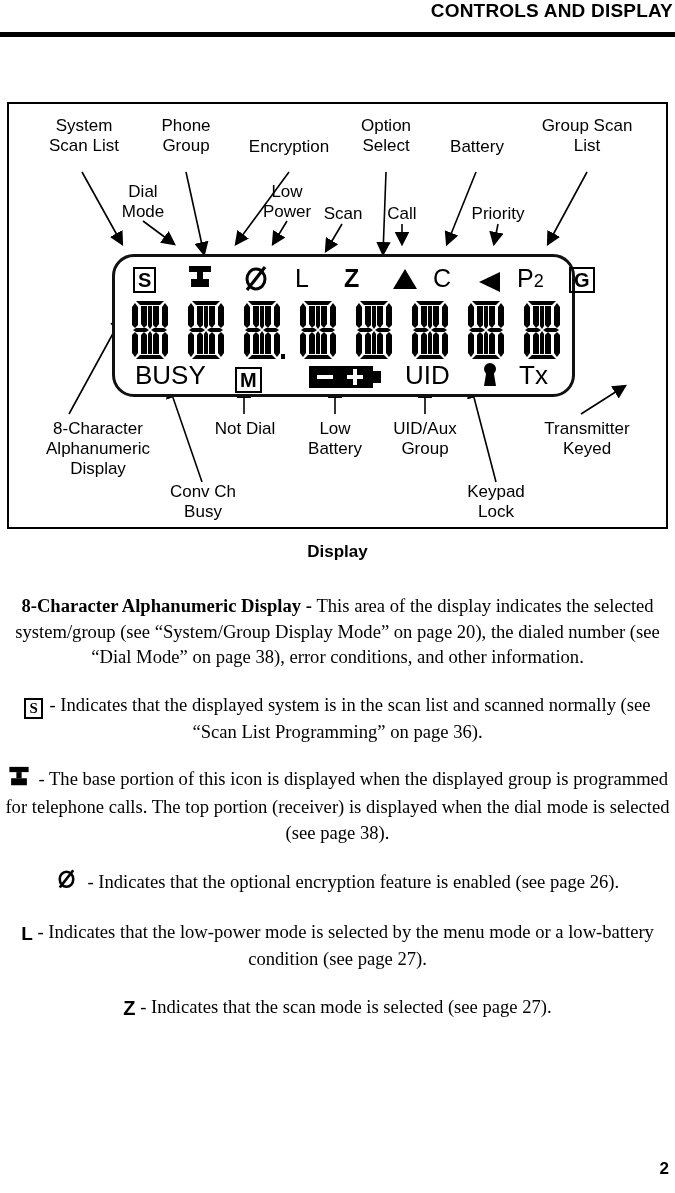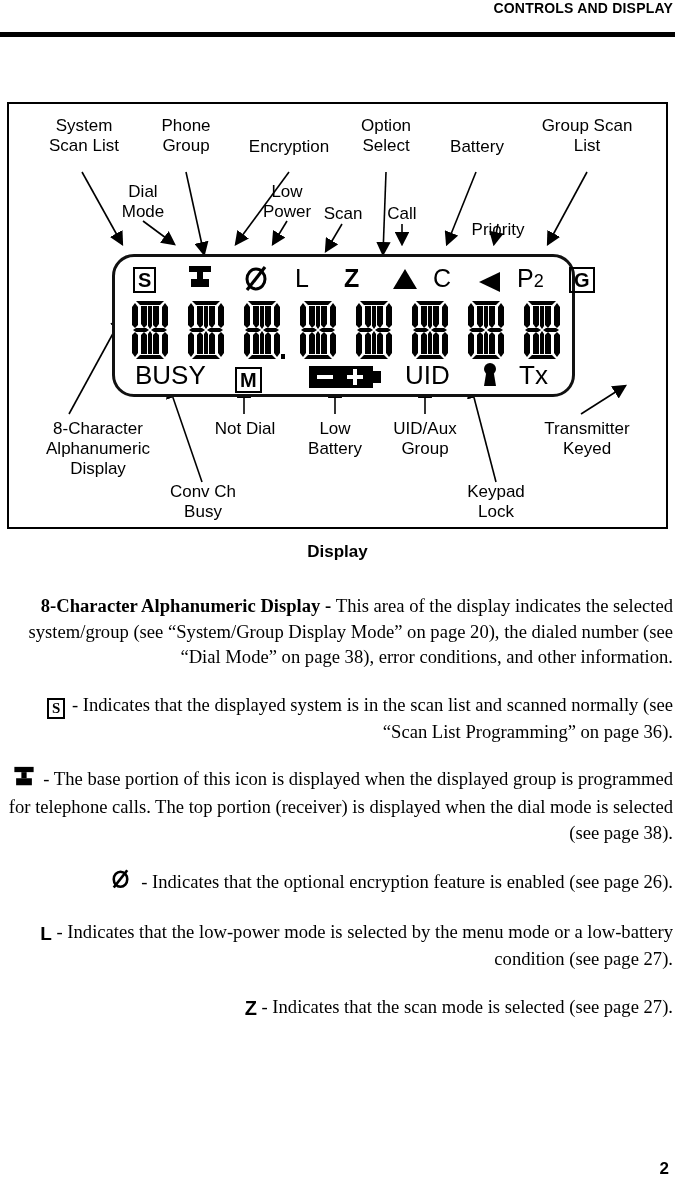--- a/index.html
+++ b/index.html
@@ -13,21 +13,21 @@
   }
   .page{position:relative;width:675px;height:1193px;}
 
   
   .hdr{
     position:absolute;left:0;top:0;width:675px;height:30px;
   }
   .hdr-title{
     position:absolute;right:2px;top:0px;
     font-family:"Liberation Sans", sans-serif;
-    font-weight:bold;font-size:14px;letter-spacing:.2px;
+    font-weight:bold;font-size:19px;letter-spacing:.2px;
     white-space:nowrap;
     text-align:center;
   }
   .hdr-rule{
     position:absolute;left:0;top:32px;width:675px;height:5px;background:#000;
   }
 
   
   .figure{
     position:absolute;left:7px;top:102px;width:661px;height:427px;
@@ -91,21 +91,21 @@
     font-weight:bold;font-size:17px;
   }
 
   
   .body{
     position:absolute;left:2px;top:593px;width:671px;
   }
   .para{
     font-family:"Liberation Serif", serif;
     font-size:18.6px;line-height:25.6px;
-    text-align:right;
+    text-align:center;
     margin:0 0 22px 0;
   }
   .para b{font-weight:bold;}
   .inl{
     display:inline-block;vertical-align:-2px;
   }
   .inl-s{
     border:2px solid #000;font-family:"Liberation Serif",serif;font-weight:bold;
     font-size:15px;line-height:15px;padding:1px 3px 1px 3px;margin-right:2px;
   }
@@ -179,21 +179,21 @@
 
     <div class="fig-lbl" style="left:10px;top:12px;width:130px;">System<br>Scan List</div>
     <div class="fig-lbl" style="left:94px;top:78px;width:80px;">Dial<br>Mode</div>
     <div class="fig-lbl" style="left:132px;top:12px;width:90px;">Phone<br>Group</div>
     <div class="fig-lbl" style="left:220px;top:33px;width:120px;">Encryption</div>
     <div class="fig-lbl" style="left:238px;top:78px;width:80px;">Low<br>Power</div>
     <div class="fig-lbl" style="left:308px;top:100px;width:52px;">Scan</div>
     <div class="fig-lbl" style="left:330px;top:12px;width:94px;">Option<br>Select</div>
     <div class="fig-lbl" style="left:370px;top:100px;width:46px;">Call</div>
     <div class="fig-lbl" style="left:423px;top:33px;width:90px;">Battery</div>
-    <div class="fig-lbl" style="left:449px;top:100px;width:80px;margin-top:16px;">Priority</div>
+    <div class="fig-lbl" style="left:449px;top:100px;width:80px;">Priority</div>
     <div class="fig-lbl" style="left:512px;top:12px;width:132px;">Group Scan<br>List</div>
 
     <div class="fig-lbl" style="left:12px;top:315px;width:154px;">8-Character<br>Alphanumeric<br>Display</div>
     <div class="fig-lbl" style="left:132px;top:378px;width:124px;">Conv Ch<br>Busy</div>
     <div class="fig-lbl" style="left:176px;top:315px;width:120px;">Not Dial</div>
     <div class="fig-lbl" style="left:286px;top:315px;width:80px;">Low<br>Battery</div>
     <div class="fig-lbl" style="left:366px;top:315px;width:100px;">UID/Aux<br>Group</div>
     <div class="fig-lbl" style="left:508px;top:315px;width:140px;">Transmitter<br>Keyed</div>
     <div class="fig-lbl" style="left:432px;top:378px;width:110px;">Keypad<br>Lock</div>
 

